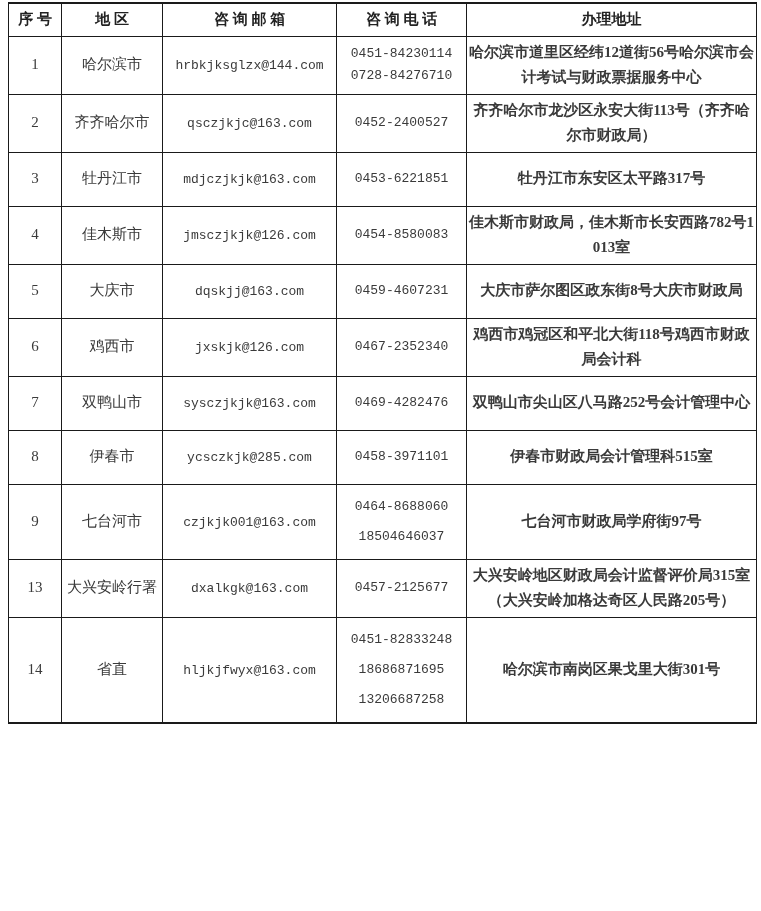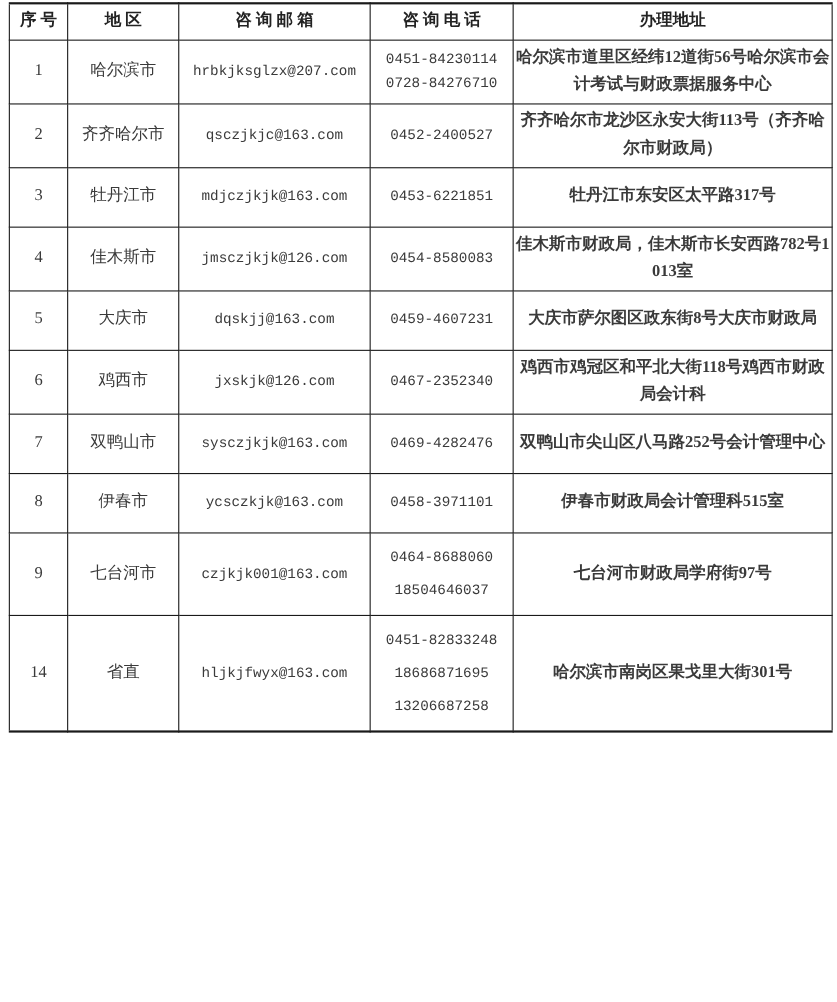--- a/index.html
+++ b/index.html
@@ -74,21 +74,21 @@
         <th>地  区</th>
         <th>咨 询 邮 箱</th>
         <th>咨 询 电 话</th>
         <th>办理地址</th>
       </tr>
     </thead>
     <tbody id="table-body">
         <tr>
           <td>1</td>
           <td>哈尔滨市</td>
-          <td><span class="email-text">hrbkjksglzx@207.com</span></td>
+          <td><span class="email-text">hrbkjksglzx@144.com</span></td>
           <td>
             <div class="phone-list">
               <div class="phone-line">0451-84230114</div>
               <div class="phone-line">0728-84276710</div>
             </div>
           </td>
           <td>
             <span class="address-text">哈尔滨市道里区经纬12道街56号哈尔滨市会计考试与财政票据服务中心</span>
           </td>
         </tr>
@@ -166,21 +166,21 @@
               <div class="phone-line">0469-4282476</div>
             </div>
           </td>
           <td>
             <span class="address-text">双鸭山市尖山区八马路252号会计管理中心</span>
           </td>
         </tr>
         <tr>
           <td>8</td>
           <td>伊春市</td>
-          <td><span class="email-text">ycsczkjk@163.com</span></td>
+          <td><span class="email-text">ycsczkjk@285.com</span></td>
           <td>
             <div class="phone-list">
               <div class="phone-line">0458-3971101</div>
             </div>
           </td>
           <td>
             <span class="address-text">伊春市财政局会计管理科515室</span>
           </td>
         </tr>
         <tr>
@@ -188,20 +188,33 @@
           <td>七台河市</td>
           <td><span class="email-text">czjkjk001@163.com</span></td>
           <td>
             <div class="phone-list spaced">
               <div class="phone-line">0464-8688060</div>
               <div class="phone-line">18504646037</div>
             </div>
           </td>
           <td>
             <span class="address-text">七台河市财政局学府街97号</span>
+          </td>
+        </tr>
+        <tr>
+          <td>13</td>
+          <td>大兴安岭行署</td>
+          <td><span class="email-text">dxalkgk@163.com</span></td>
+          <td>
+            <div class="phone-list">
+              <div class="phone-line">0457-2125677</div>
+            </div>
+          </td>
+          <td>
+            <span class="address-text">大兴安岭地区财政局会计监督评价局315室（大兴安岭加格达奇区人民路205号）</span>
           </td>
         </tr>
         <tr>
           <td>14</td>
           <td>省直</td>
           <td><span class="email-text">hljkjfwyx@163.com</span></td>
           <td>
             <div class="phone-list spaced">
               <div class="phone-line">0451-82833248</div>
               <div class="phone-line">18686871695</div>

